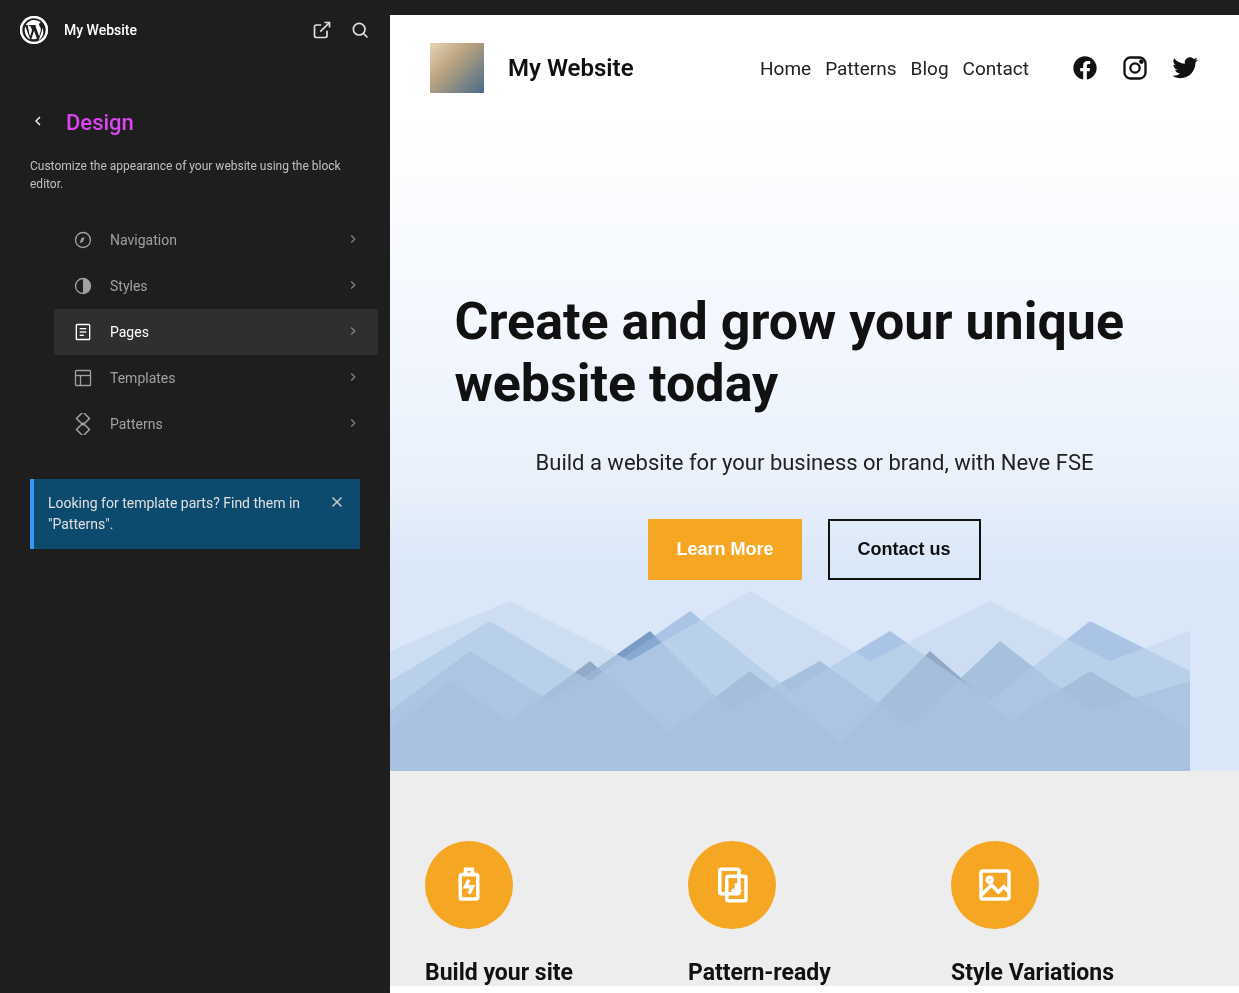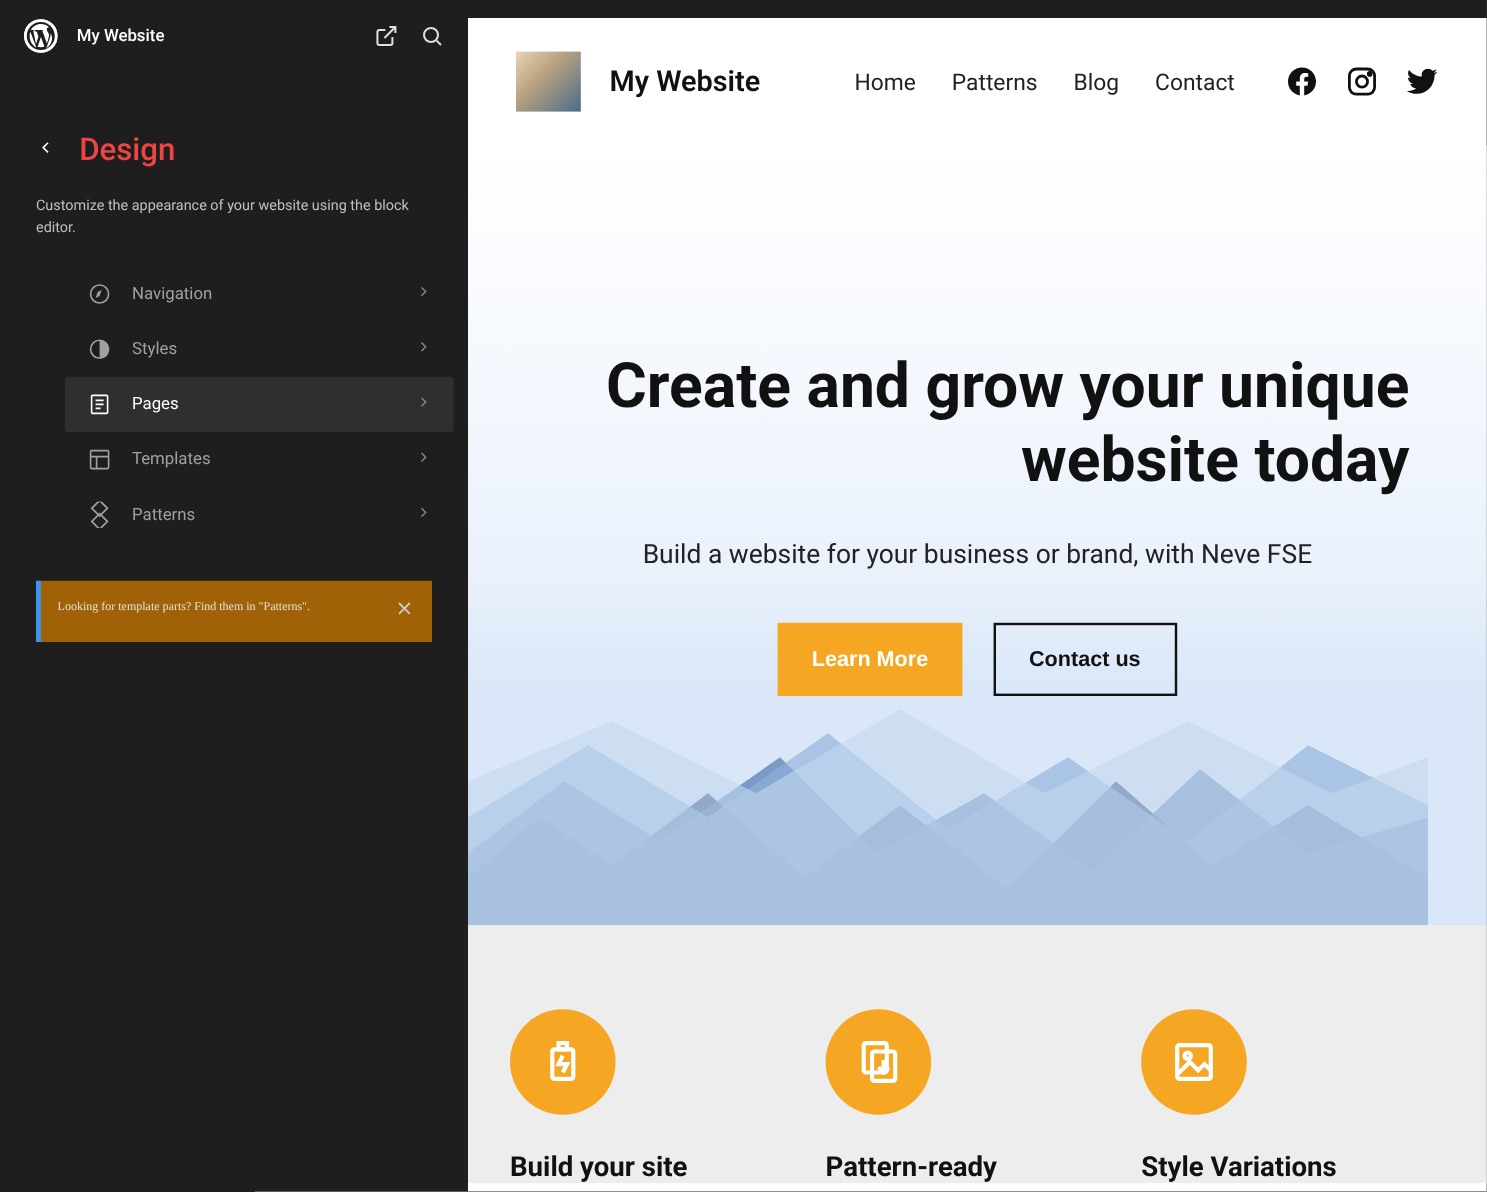--- a/index.html
+++ b/index.html
@@ -45,23 +45,23 @@
   .icon-btn { width: 20px; height: 20px; display: flex; align-items: center; justify-content: center; cursor: pointer; color: #e0e0e0; }
 
   .design-header {
     padding: 50px 30px 10px 30px;
     display: flex;
     align-items: center;
     gap: 20px;
   }
   .back-chevron { color: #fff; cursor: pointer; }
   .design-title {
-    font-size: 26px;
+    font-size: 22px;
     font-weight: 500;
-    color: #ef4444;
+    color: #d946ef;
   }
   .design-desc {
     padding: 12px 30px 24px 30px;
     font-size: 12px;
     color: #c0c0c0;
     line-height: 1.5;
   }
 
   .nav-list { padding: 0 12px; margin-left: 42px; }
   .nav-item {
@@ -77,29 +77,28 @@
   .nav-item.active {
     background: #2f2f2f;
     color: #fff;
   }
   .nav-item .nav-icon { width: 22px; height: 22px; flex: 0 0 auto; display:flex; align-items:center; justify-content:center; }
   .nav-item .nav-label { flex: 1; }
   .nav-item .nav-chevron { color: #888; }
 
   .notice {
     margin: 32px 30px;
-    background: #a16207;
+    background: #0c4a6e;
     border-left: 4px solid #3698f3;
     padding: 14px 14px;
     display: flex;
     gap: 12px;
-    font-size: 10px;
+    font-size: 14px;
     color: #e0e0e0;
     line-height: 1.5;
-    font-family: Liberation Serif, serif;
   }
   .notice .notice-text { flex: 1; }
   .notice .close-btn { cursor: pointer; color: #ccc; }
 
   
   .preview-wrap {
     flex: 1;
     padding: 15px 0 0 0;
     background: #1e1e1e;
   }
@@ -119,21 +118,21 @@
   }
   .site-logo {
     width: 54px; height: 50px;
     background: linear-gradient(135deg,#e8d4b8 0%,#b9a27e 40%,#4b6b8c 100%);
   }
   .site-title {
     font-size: 24px;
     font-weight: 600;
     flex: 1;
   }
-  .site-menu { display: flex; gap: 30px; align-items: flex-start; margin-left: 35px; }
+  .site-menu { display: flex; gap: 14px; align-items: flex-start; margin-left: 35px; }
   .site-menu a {
     font-size: 19px;
     color: #222;
     text-decoration: none;
     cursor: pointer;
   }
   .social-icons { display: flex; gap: 22px; margin-left: 18px; align-items: center; }
   .social-icons .soc { width: 28px; height: 28px; color: #111; }
 
   .hero {
@@ -142,21 +141,21 @@
     background: linear-gradient(to bottom, #ffffff 0%, #f4f8fe 30%, #eaf1fb 55%, #d9e7f8 70%);
     display: flex;
     flex-direction: column;
     align-items: center;
     padding-top: 170px;
     overflow: hidden;
   }
   .hero h1 {
     font-size: 52px;
     font-weight: 700;
-    text-align: right;
+    text-align: left;
     line-height: 1.2;
     max-width: 720px;
     color: #111;
     z-index: 2;
   }
   .hero .subtitle {
     margin-top: 34px;
     font-size: 22px;
     color: #222;
     z-index: 2;

